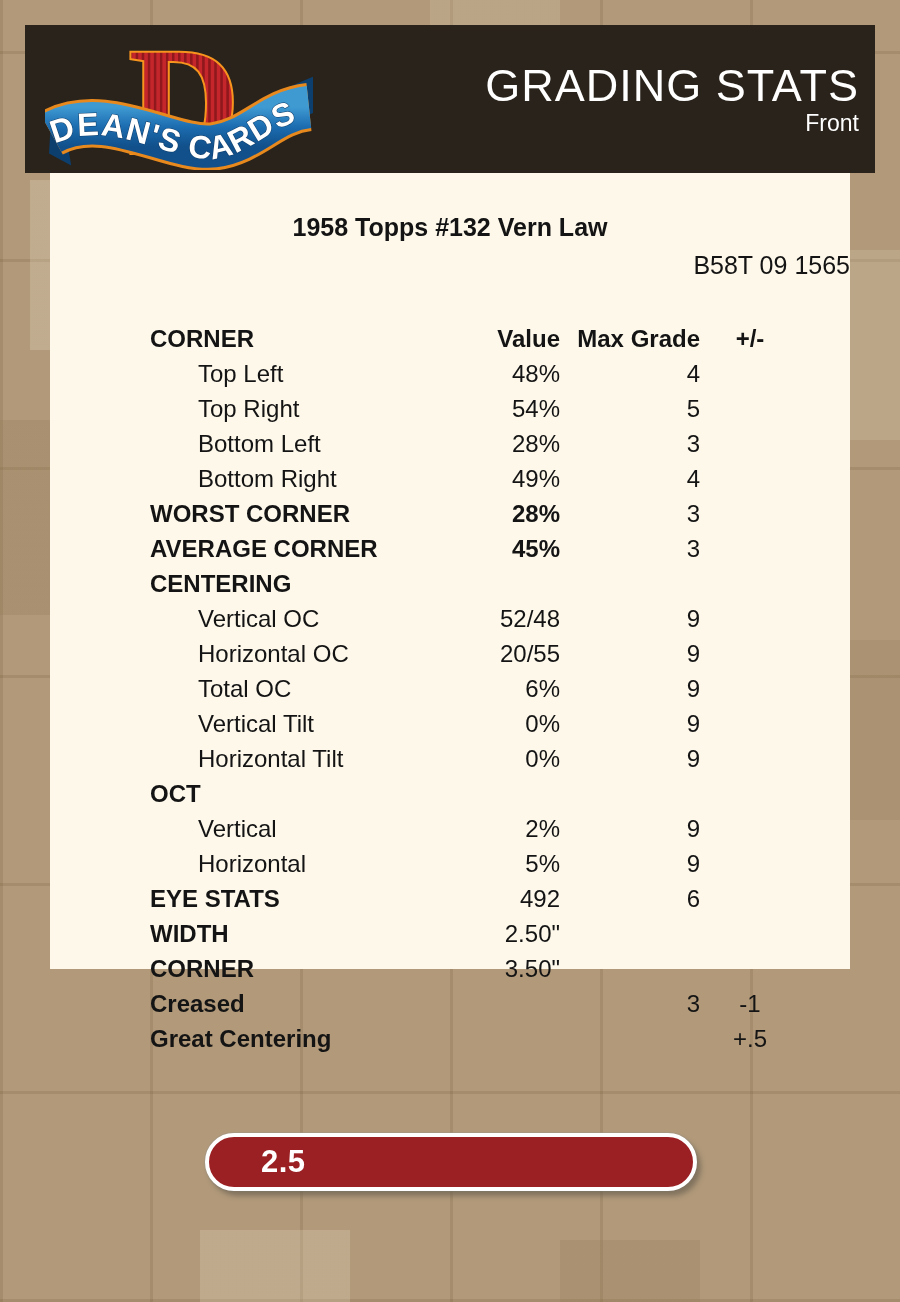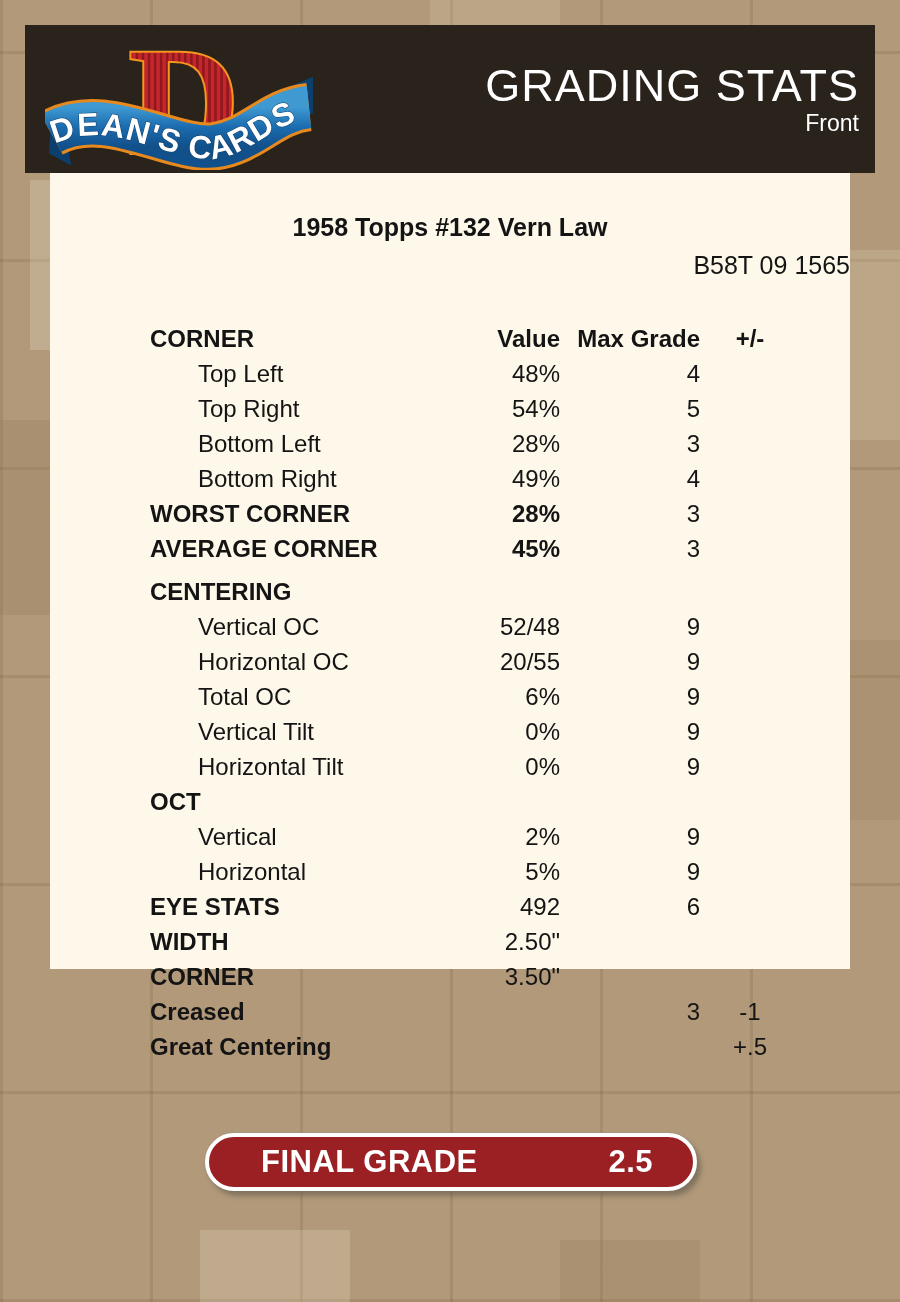--- a/index.html
+++ b/index.html
@@ -50,21 +50,21 @@
     width: 800px; height: 796px;
     background: #fdf8ea;
     color: #141414;
   }
 
   .card-title { margin-top: 40px; text-align: center; font-size: 25px; font-weight: bold; }
   .card-code  { margin-top: 9px;  text-align: right; font-size: 25px; }
 
   .gtable { margin: 41px 0 0 100px; width: 650px; font-size: 24px; }
   .trow { display: flex; height: 35px; align-items: center; }
-  .trow.gap-top { margin-top: 8px; }
+  .trow.gap-top { margin-top: 0; }
   .c-label { width: 270px; }
   .c-label.indent { padding-left: 48px; }
   .c-value { width: 140px; text-align: right; }
   .c-max   { width: 140px; text-align: right; }
   .c-pm    { width: 100px; text-align: center; }
   .bold { font-weight: bold; }
 
   .final-grade {
     position: absolute;
     left: 155px; top: 960px;
@@ -251,17 +251,16 @@
           <div class="trow">
             <span class="c-label bold">Great Centering</span>
             <span class="c-value"></span>
             <span class="c-max"></span>
             <span class="c-pm">+.5</span>
           </div>
         </div>
     </div>
 
     <div class="final-grade">
-      <span>FINAL GRADE</span>
       <span>2.5</span>
     </div>
   </main>
 </div>
 
 </body></html>

